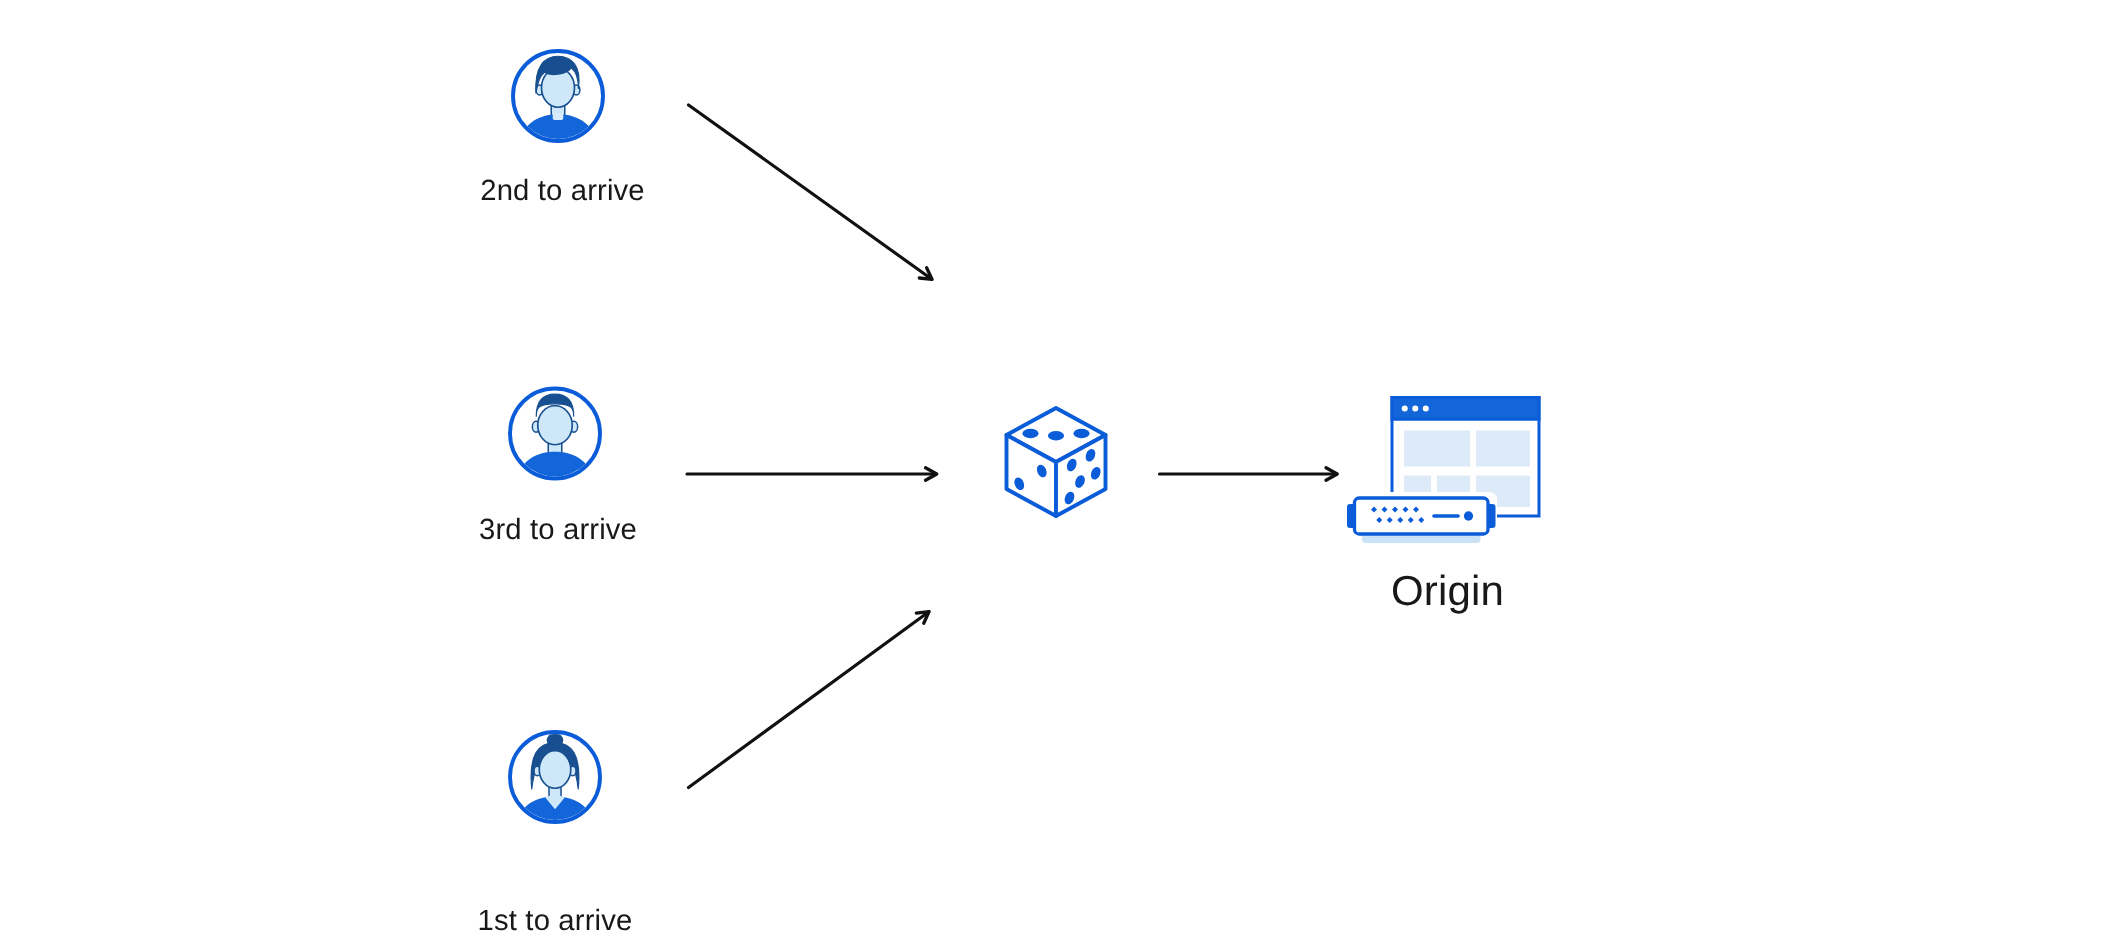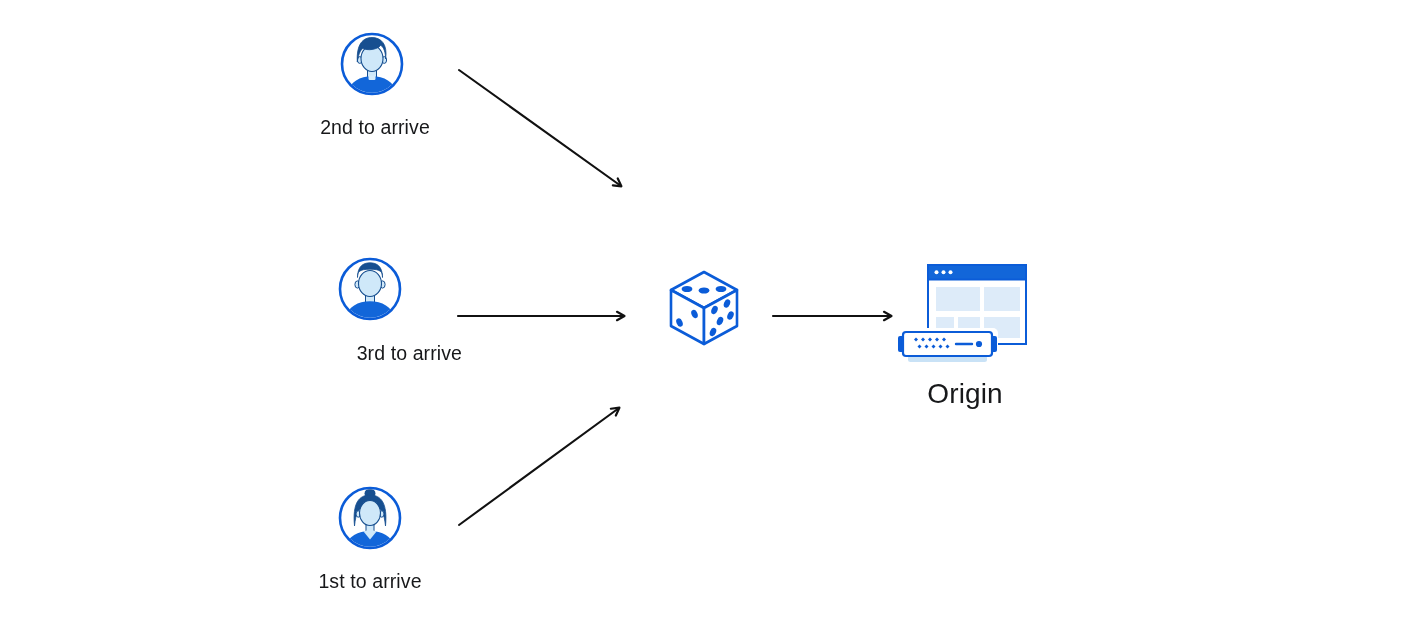--- a/index.html
+++ b/index.html
@@ -72,42 +72,42 @@
     <g clip-path="url(#c2)">
       <rect x="28.5" y="35" width="9" height="12" fill="#cfe8f9" stroke="#174f90" stroke-width="1"></rect>
       <ellipse cx="20.4" cy="28.5" rx="2.5" ry="3.6" fill="#cfe8f9" stroke="#174f90" stroke-width="1"></ellipse>
       <ellipse cx="45.6" cy="28.5" rx="2.5" ry="3.6" fill="#cfe8f9" stroke="#174f90" stroke-width="1"></ellipse>
       <ellipse cx="33" cy="27.5" rx="11.5" ry="13" fill="#cfe8f9" stroke="#174f90" stroke-width="1.1"></ellipse>
       <path d="M20.5,21.5 C20.5,10.5 26,6.8 33,6.8 C40,6.8 45.5,10.5 45.5,21.5
                C45.5,16.2 44.3,13.2 33,13.2 C21.7,13.2 20.5,16.2 20.5,21.5 Z" fill="#174f90" stroke="#174f90" stroke-width="0.8" stroke-linejoin="round"></path>
       <path d="M7,66 C9,52 19.5,45.2 33,45.2 C46.5,45.2 57,52 59,66 Z" fill="#1266d9"></path>
     </g>
   </svg>
-  <div class="node-label" style="left:282px;top:342px;text-align:right;">3rd to arrive</div>
+  <div class="node-label" style="left:282px;top:342px;">3rd to arrive</div>
 
   <svg class="abs" style="left:337px;top:485px;" width="66" height="66" viewBox="0 0 66 66">
     <defs>
         <clipPath id="c3">
           <circle cx="33" cy="33" r="28.7"></circle>
         </clipPath>
       </defs>
     <circle cx="33" cy="33" r="30" fill="#ffffff" stroke="#0b5cd8" stroke-width="2.6"></circle>
     <g clip-path="url(#c3)">
       <ellipse cx="33" cy="8.5" rx="5.5" ry="4.8" fill="#174f90"></ellipse>
       <rect x="29" y="36" width="8" height="11" fill="#cfe8f9" stroke="#174f90" stroke-width="1"></rect>
       <path d="M17.5,41 C15.3,18 22,10 33,10 C44,10 50.7,18 48.5,41
                C47,28 45,20.5 33,20.5 C21,20.5 19,28 17.5,41 Z" fill="#174f90" stroke="#174f90" stroke-width="0.8" stroke-linejoin="round"></path>
       <ellipse cx="21.2" cy="29" rx="2.2" ry="3.2" fill="#cfe8f9" stroke="#174f90" stroke-width="1"></ellipse>
       <ellipse cx="44.8" cy="29" rx="2.2" ry="3.2" fill="#cfe8f9" stroke="#174f90" stroke-width="1"></ellipse>
       <ellipse cx="33" cy="28" rx="10.5" ry="12.5" fill="#cfe8f9" stroke="#174f90" stroke-width="1.1"></ellipse>
       <path d="M7,66 C9,52.5 19.5,46 33,46 C46.5,46 57,52.5 59,66 Z" fill="#1266d9"></path>
       <path d="M26.5,46.6 L33,54.5 L39.5,46.6 C35.5,44.8 30.5,44.8 26.5,46.6 Z" fill="#cfe8f9"></path>
     </g>
   </svg>
-  <div class="node-label" style="left:280px;top:570px;">1st to arrive</div>
+  <div class="node-label" style="left:280px;top:603px;">1st to arrive</div>
 
   <svg class="abs" style="left:667px;top:269px;" width="74" height="78" viewBox="0 0 74 78">
     <g stroke="#0b5cd8" stroke-width="2.6" stroke-linejoin="round" fill="#ffffff">
       <path d="M37,3 L70,21 L37,39 L4,21 Z"></path>
       <path d="M4,21 L37,39 L37,75 L4,57 Z"></path>
       <path d="M70,21 L37,39 L37,75 L70,57 Z"></path>
     </g>
     <g fill="#0b5cd8">
 
       <ellipse cx="20" cy="20" rx="5.4" ry="3.1"></ellipse>

